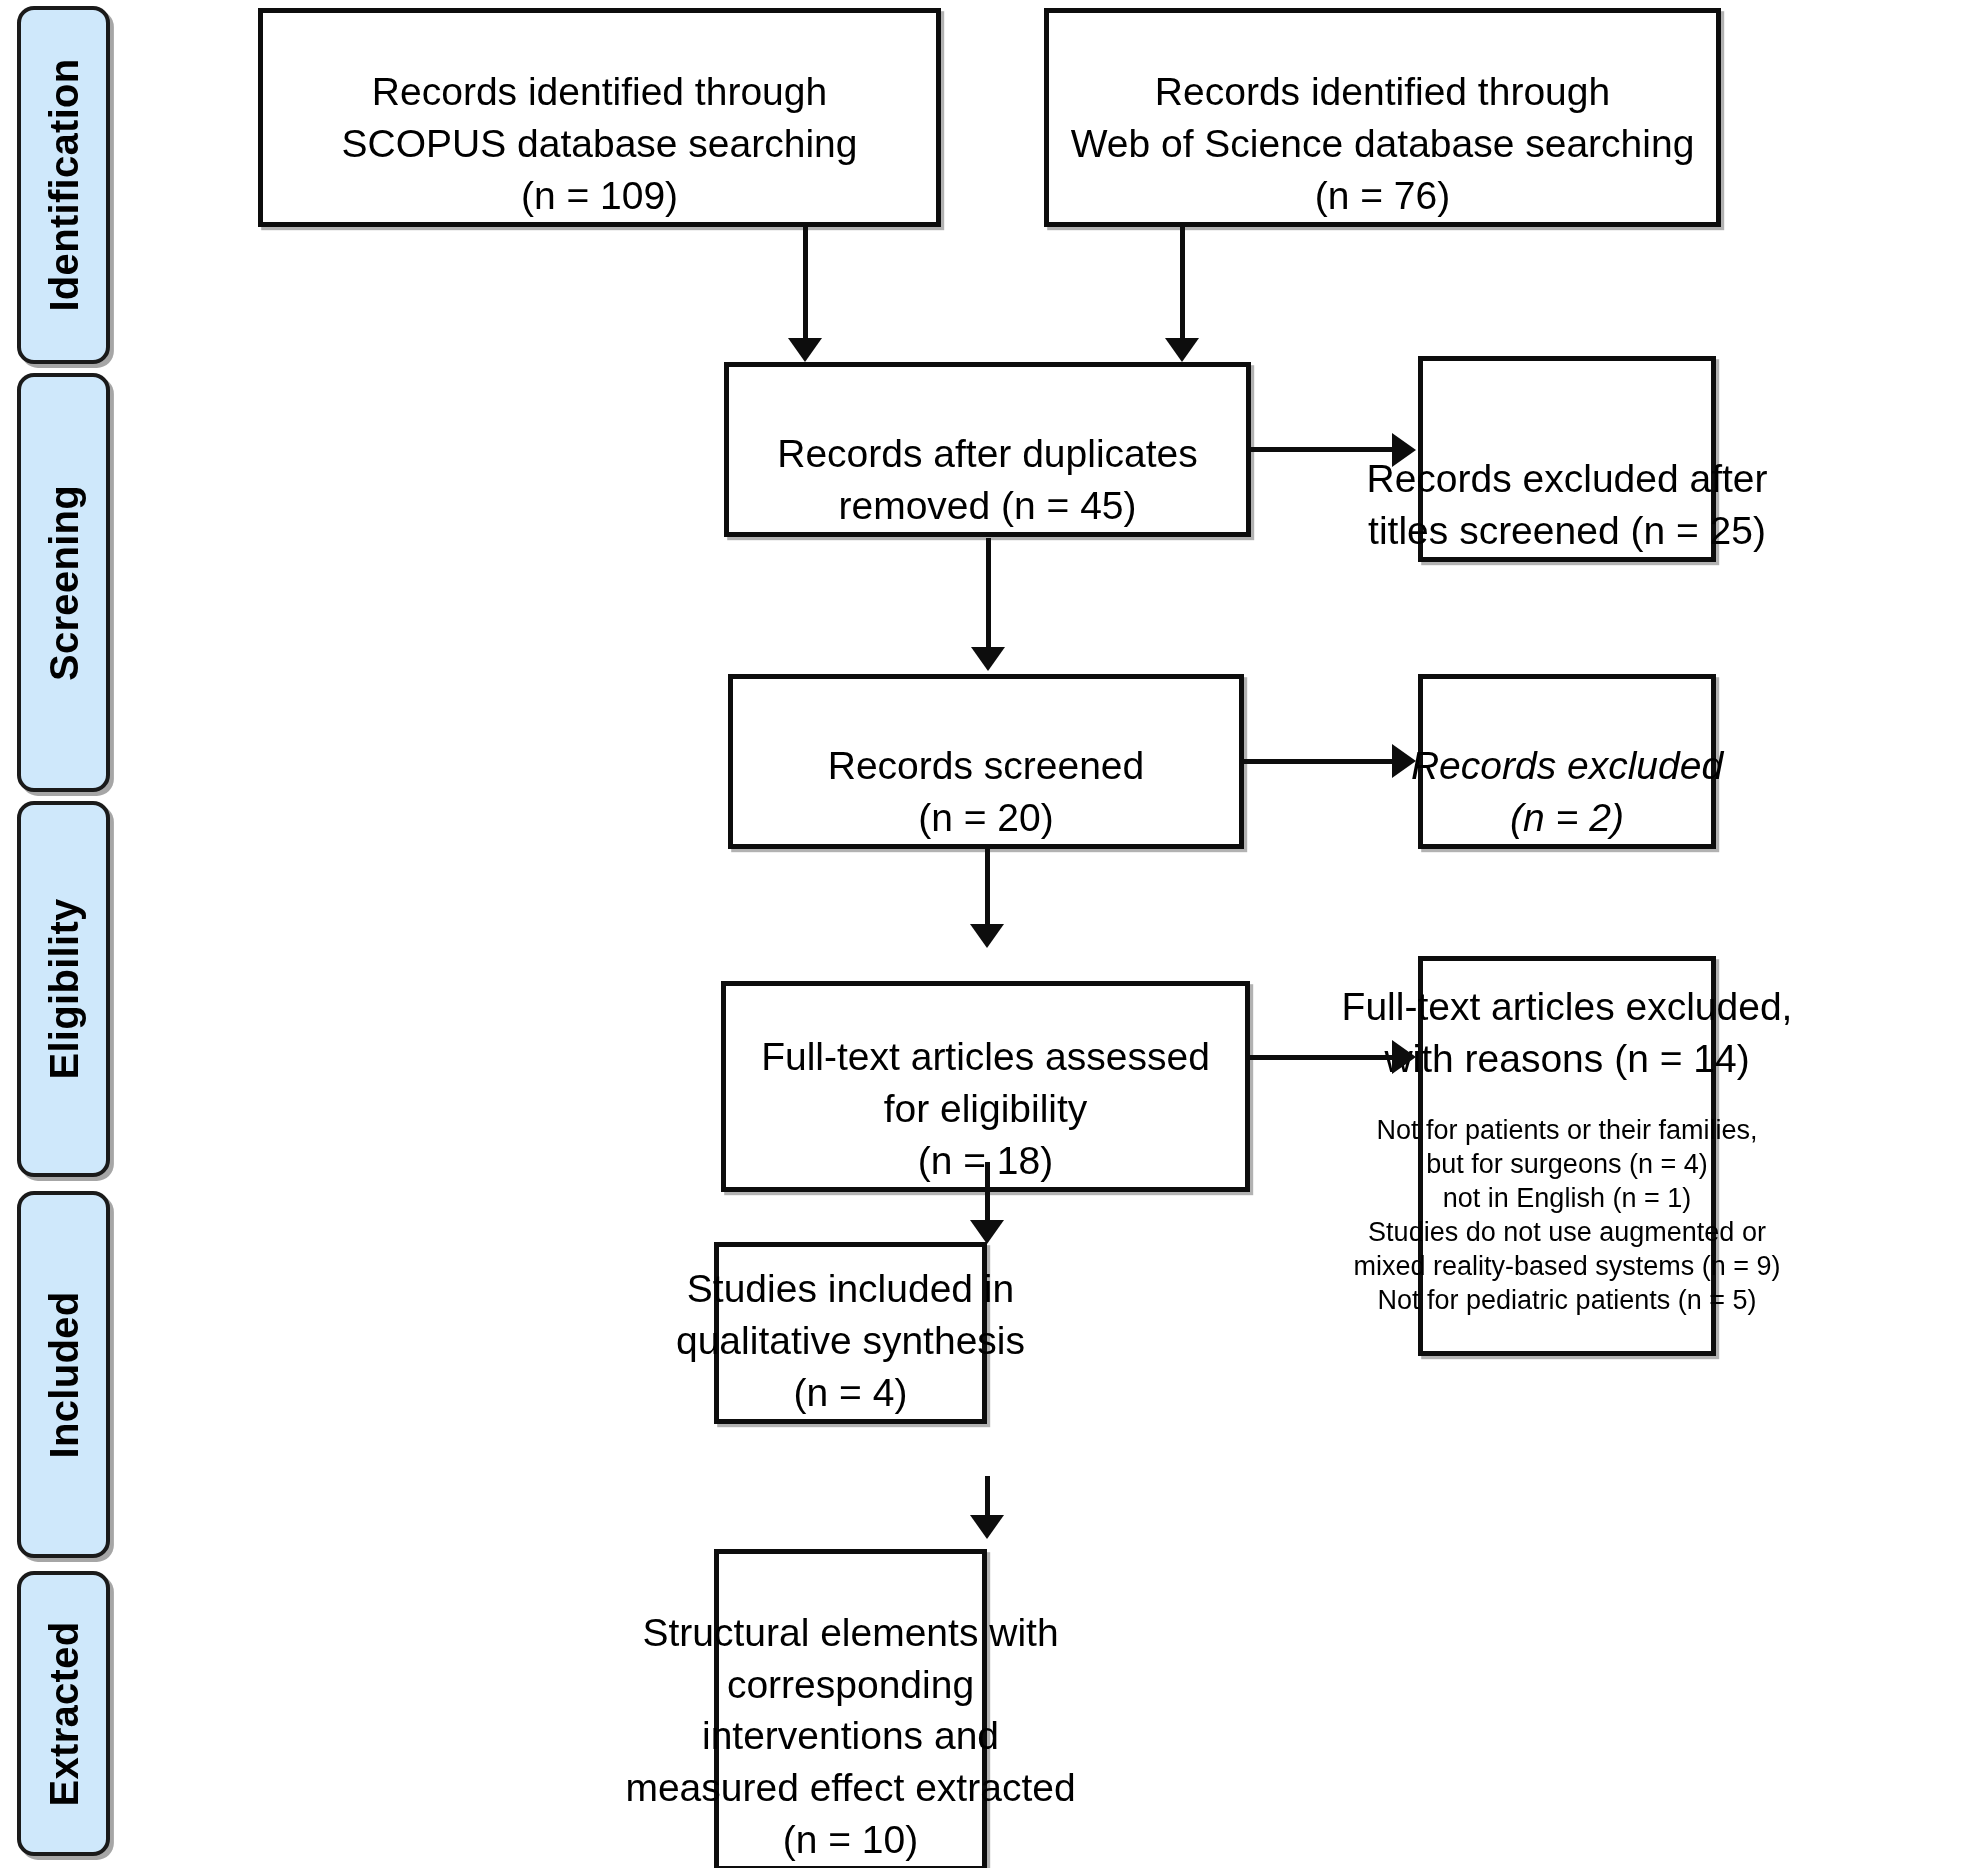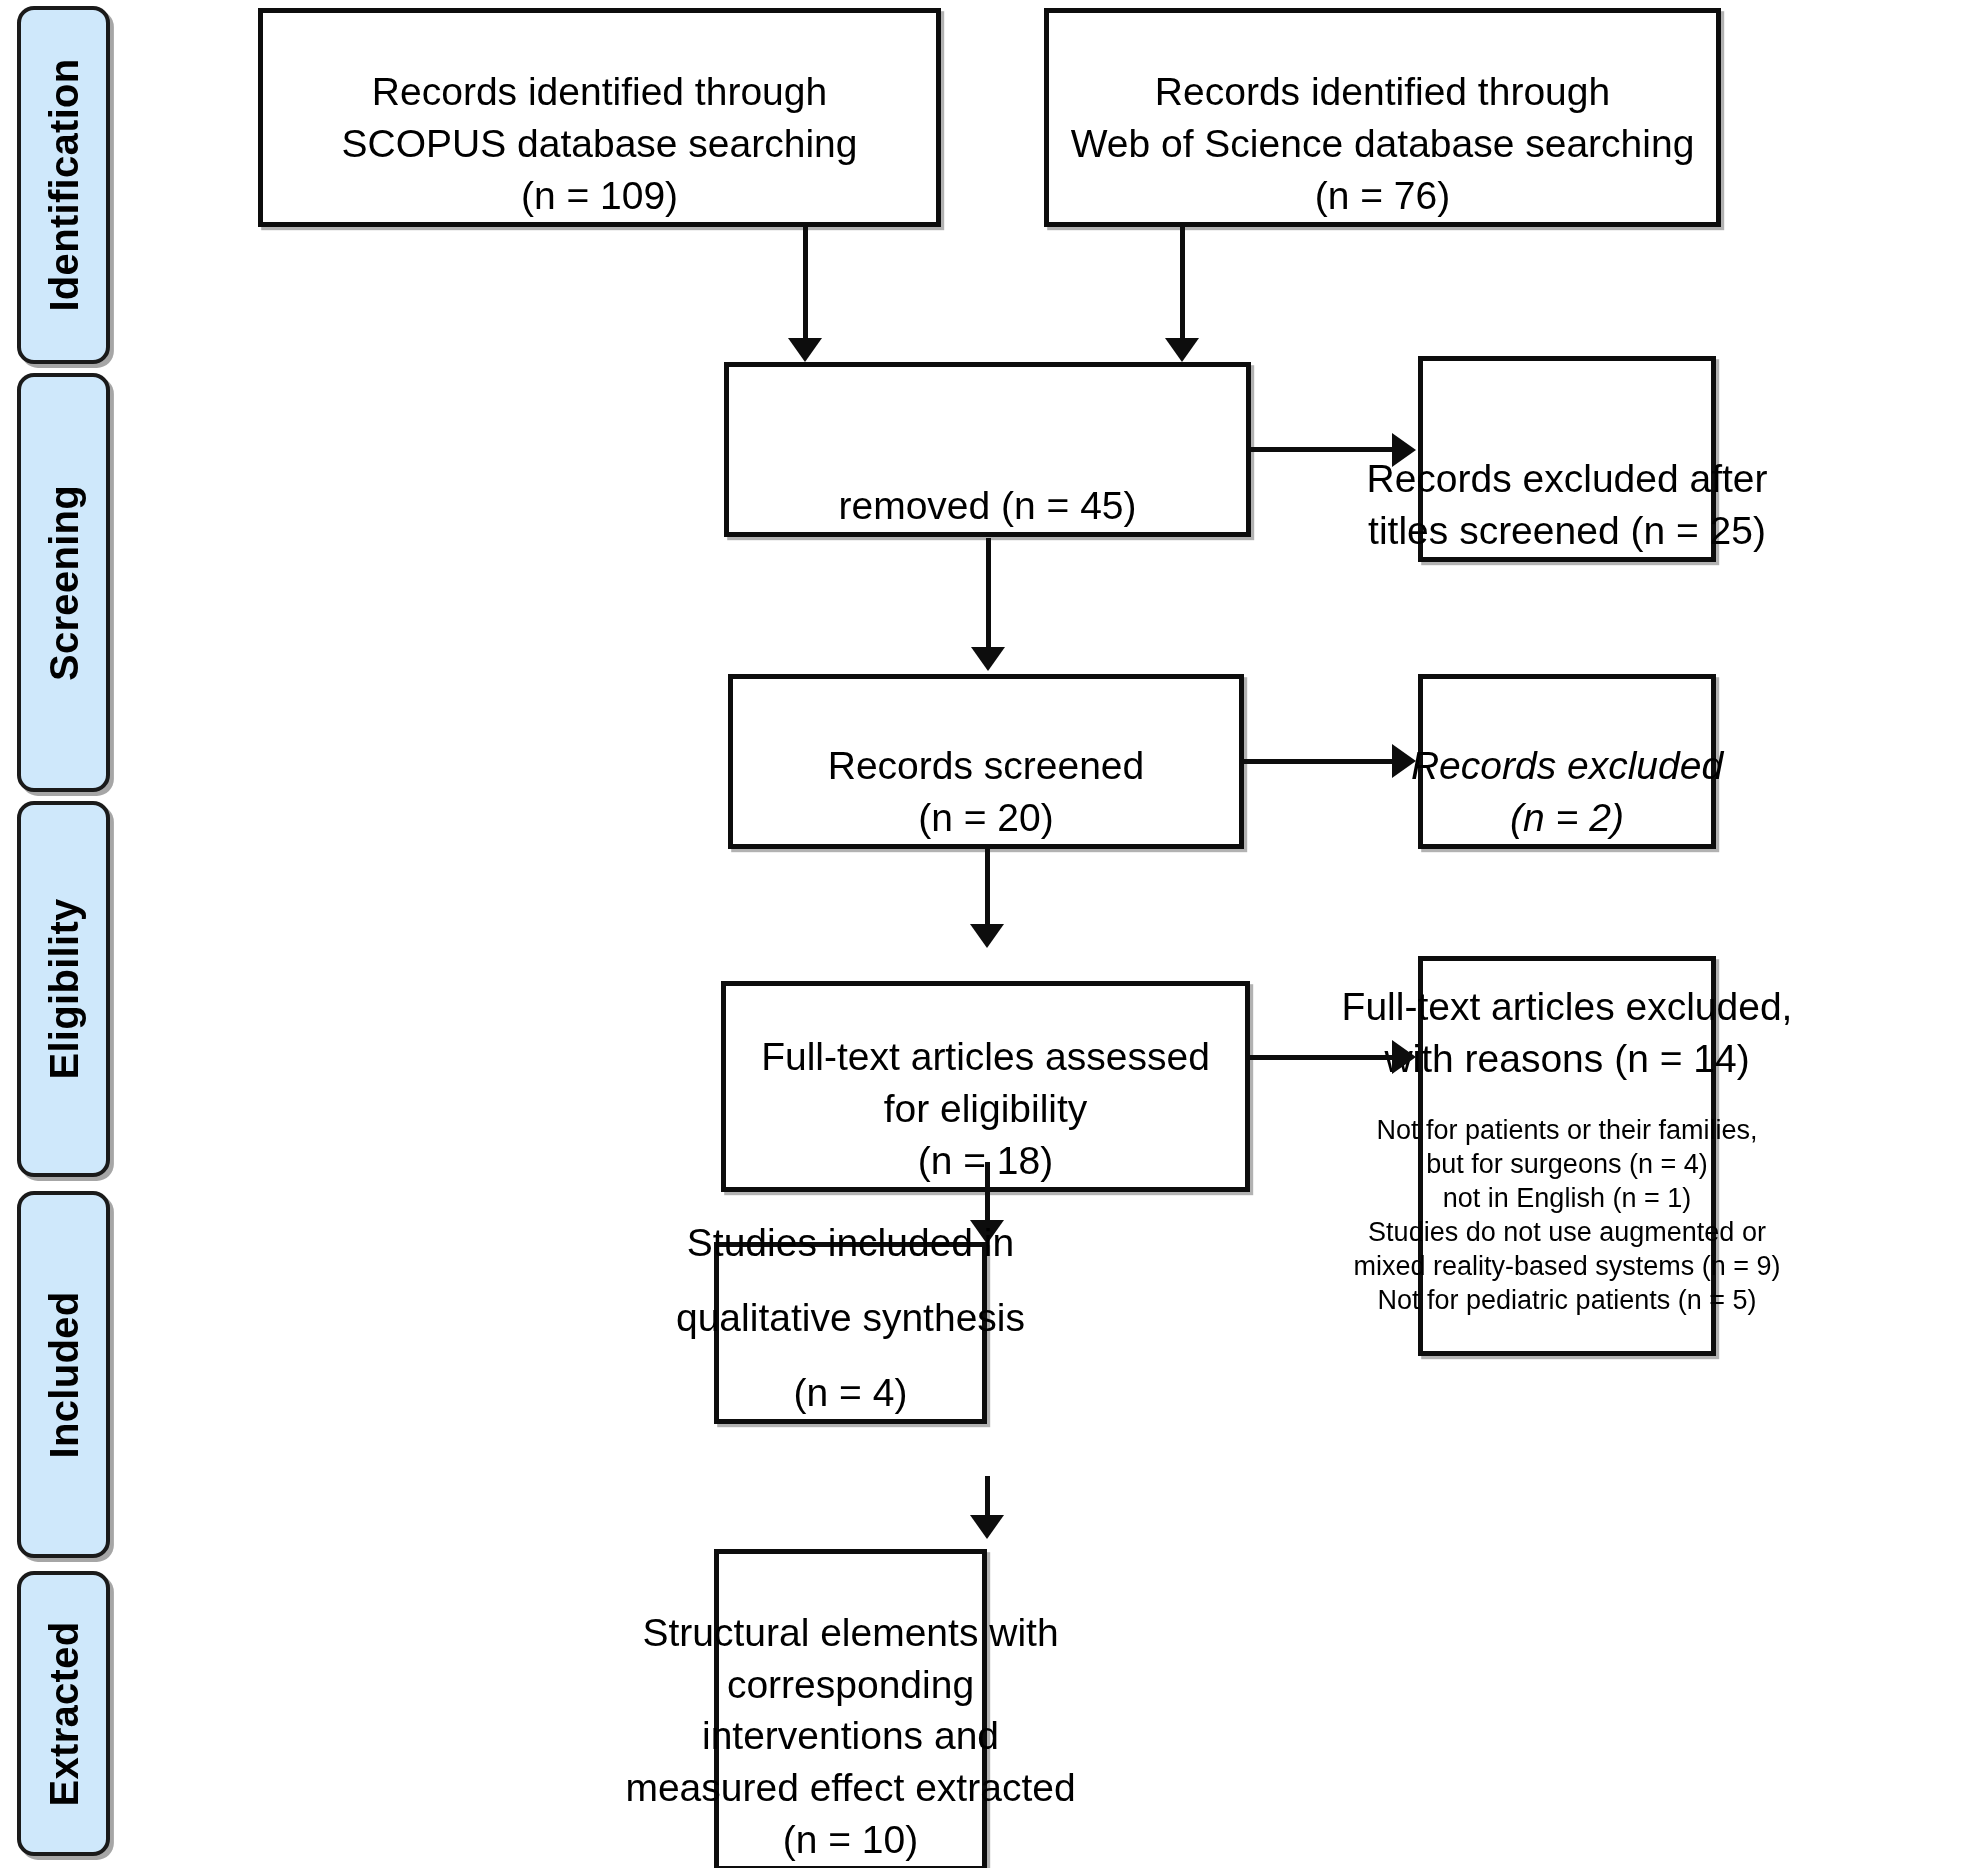--- a/index.html
+++ b/index.html
@@ -138,20 +138,21 @@
     <span class="line">(n = 76)</span>
   </div>
 
   <div class="vline" style="left:803px; top:227px; height:116px;"></div>
   <div class="arrow-down" style="left:788px; top:338px;"></div>
 
   <div class="vline" style="left:1180px; top:227px; height:116px;"></div>
   <div class="arrow-down" style="left:1165px; top:338px;"></div>
 
   <div class="box" style="left:724px; top:362px; width:527px; height:175px;">
+    <span class="line">Records after duplicates</span>
     <span class="line">removed (n = 45)</span>
   </div>
 
   <div class="box" style="left:1418px; top:356px; width:298px; height:206px;">
     <span class="line">Records excluded after</span>
     <span class="line">titles screened (n = 25)</span>
   </div>
 
   <div class="hline" style="left:1251px; top:447px; width:143px;"></div>
   <div class="arrow-right" style="left:1392px; top:433px;"></div>
@@ -193,21 +194,21 @@
       <span class="rline">Not for pediatric patients (n = 5)</span>
     </div>
   </div>
 
   <div class="hline" style="left:1249px; top:1055px; width:145px;"></div>
   <div class="arrow-right" style="left:1392px; top:1040px;"></div>
 
   <div class="vline" style="left:985px; top:1162px; height:59px;"></div>
   <div class="arrow-down" style="left:970px; top:1220px;"></div>
 
-  <div class="box" style="left:714px; top:1242px; width:273px; height:182px;gap:23px;">
+  <div class="box" style="left:714px; top:1242px; width:273px; height:182px;">
     <span class="line">Studies included in</span>
     <span class="line">qualitative synthesis</span>
     <span class="line">(n = 4)</span>
   </div>
 
   <div class="vline" style="left:985px; top:1476px; height:40px;"></div>
   <div class="arrow-down" style="left:970px; top:1515px;"></div>
 
   <div class="box" style="left:714px; top:1541px; width:273px; height:322px;margin-top:8px;">
     <span class="line">Structural elements with</span>

